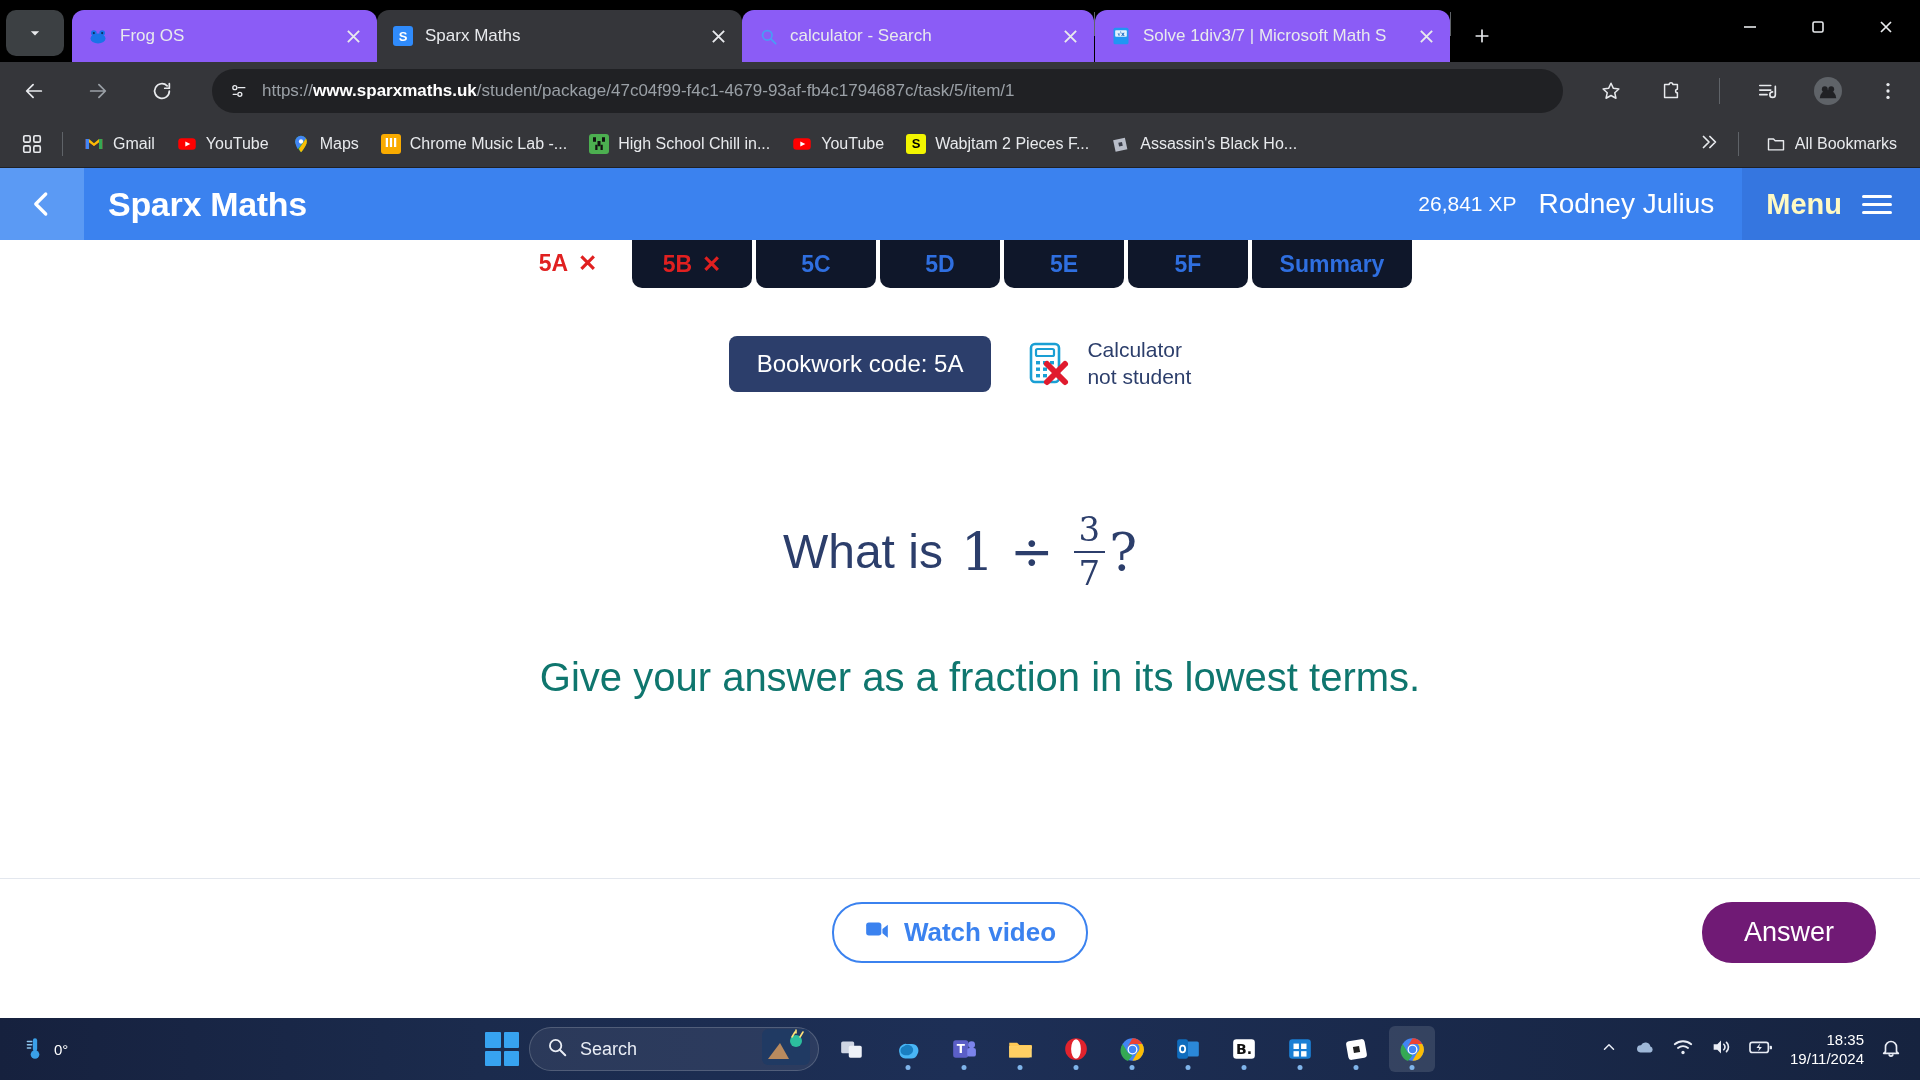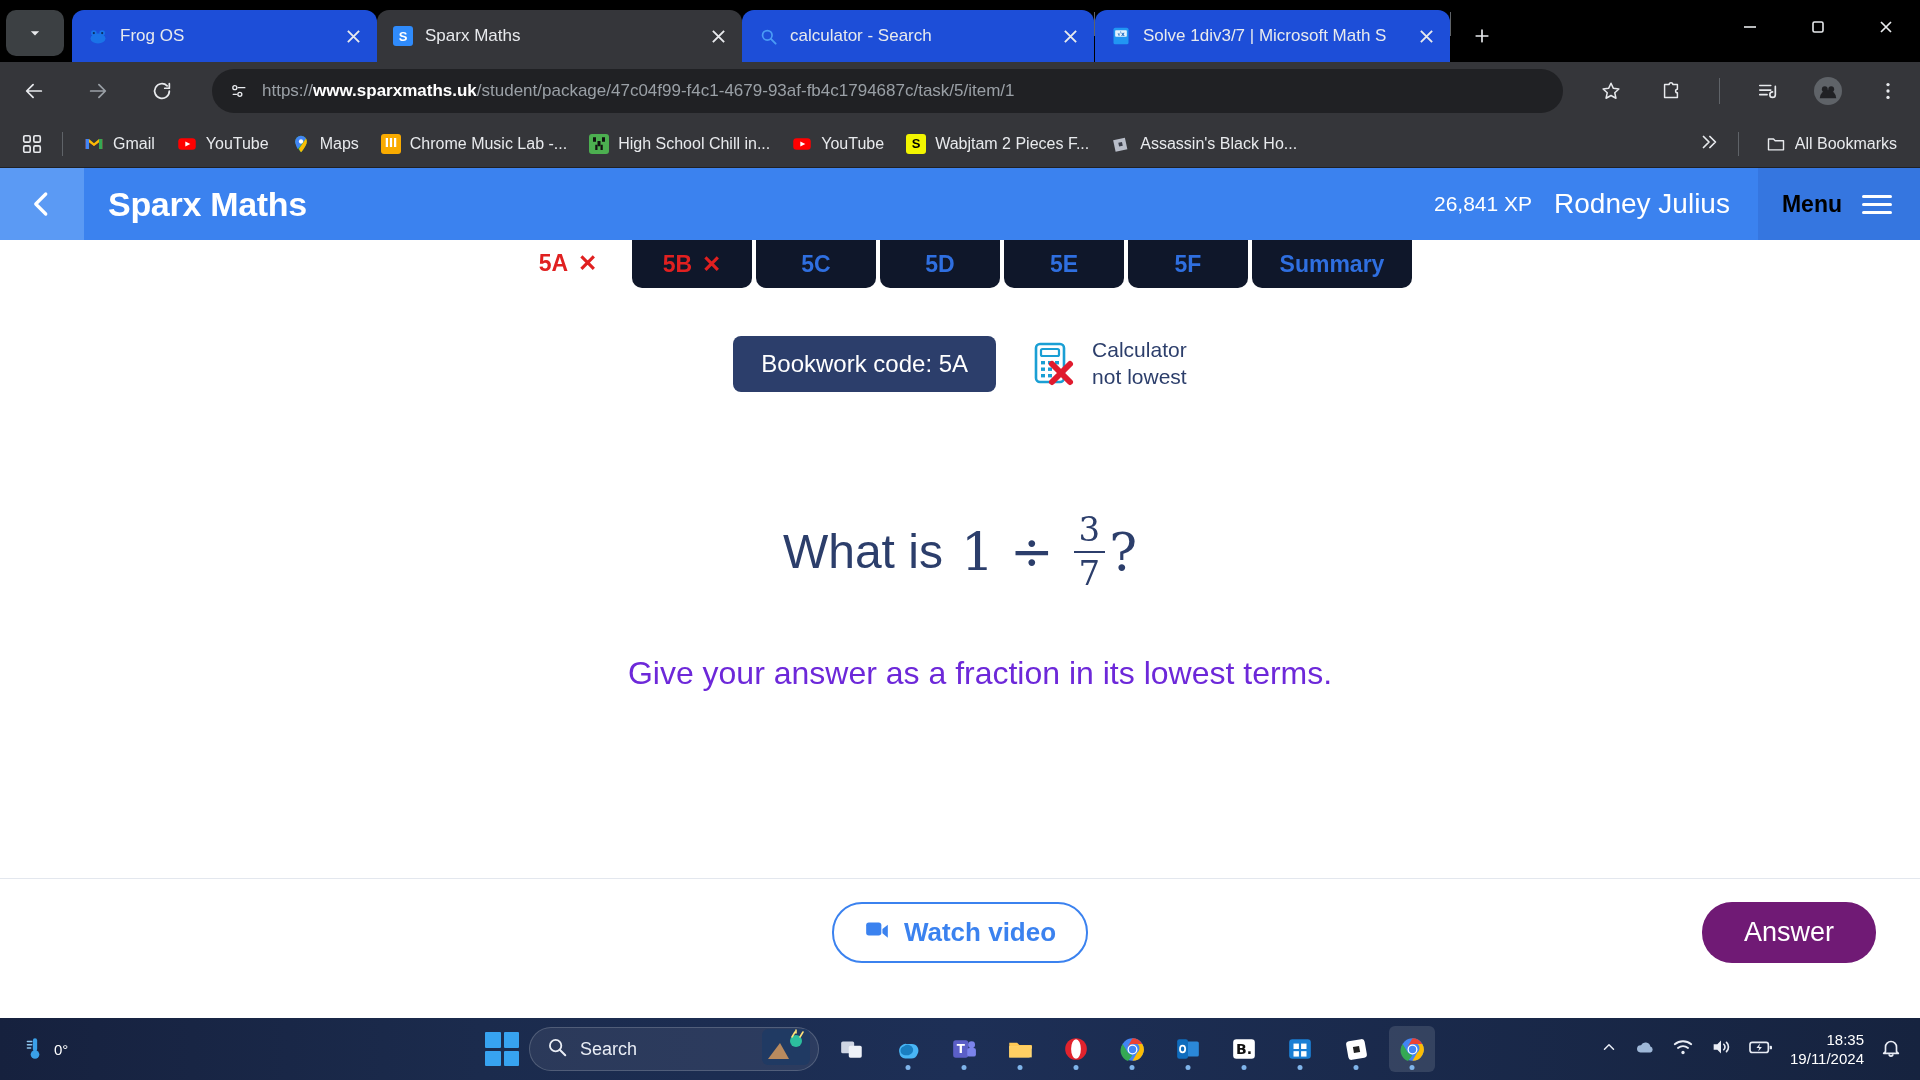--- a/index.html
+++ b/index.html
@@ -33,21 +33,21 @@
 
   .tab {
     height: 52px;
     display: flex;
     align-items: center;
     padding: 0 10px 0 16px;
     border-radius: 12px 12px 0 0;
     position: relative;
     flex: none;
   }
-  .tab.inactive { background: #1d4ed8; }
+  .tab.inactive { background: #8b5cf6; }
   .tab.active { background: #35363a; }
   .tab .favicon {
     width: 20px; height: 20px;
     flex: none;
     margin-right: 12px;
     display: flex; align-items: center; justify-content: center;
     border-radius: 3px;
     font-size: 13px; font-weight: bold;
   }
   .tab .title {
@@ -203,21 +203,21 @@
   }
   .xp { color: #ffffff; font-size: 21px; margin-right: 22px; }
   .username { color: #ffffff; font-size: 28px; margin-right: 28px; }
   .menu-box {
     background: #3576e0;
     height: 72px;
     display: flex; align-items: center;
     padding: 0 28px 0 24px;
     gap: 20px;
   }
-  .menu-label { color: #000000; font-size: 23px; font-weight: bold; }
+  .menu-label { color: #fef9c3; font-size: 29px; font-weight: bold; }
   .burger { display: flex; flex-direction: column; gap: 5px; }
   .burger span { display: block; width: 30px; height: 3px; background: #fff; border-radius: 2px; }
 
   
   .ex-tabs {
     display: flex;
     justify-content: center;
     gap: 4px;
     padding-top: 0px;
   }
@@ -281,22 +281,22 @@
     font-size: 34px;
     line-height: 1.05;
     vertical-align: middle;
     margin: 0 4px;
   }
   .frac .num { padding: 0 5px; }
   .frac .bar { width: 100%; height: 2px; background: #2c3e6b; margin: 3px 0; }
   .frac .den { padding: 0 5px; }
   .q-sub {
     margin-top: 64px;
-    font-size: 32px;
-    color: #6d28d9;
+    font-size: 40px;
+    color: #0f766e;
     margin-left: 40px;
   }
 
   
   .page-footer {
     position: absolute;
     left: 0; right: 0; bottom: 0;
     height: 108px;
     border-top: 1px solid #e3e7ee;
     display: flex;
@@ -713,21 +713,21 @@
             <rect x="11" y="27.5" width="4" height="3.4" fill="#1a9fd4"></rect>
             <rect x="18" y="27.5" width="4" height="3.4" fill="#1a9fd4"></rect>
             <rect x="25" y="27.5" width="4" height="3.4" fill="#1a9fd4"></rect>
             <rect x="11" y="34" width="4" height="3.4" fill="#1a9fd4"></rect>
             <rect x="18" y="34" width="4" height="3.4" fill="#1a9fd4"></rect>
             <path d="M22 24 L40 42 M40 24 L22 42" stroke="#e01b2e" stroke-width="6" stroke-linecap="round"></path>
           </svg>
         </span>
         <span class="calc-text">
           <span>Calculator</span><br>
-          <span>not lowest</span>
+          <span>not student</span>
         </span>
       </div>
     </div>
 
     <div class="question-area">
       <div class="q-line">
         <span class="q-text">What is</span>
         <span class="mathser" style="margin-left:18px">1</span>
         <span class="mathser" style="margin:0 16px">÷</span>
         <span class="frac">

